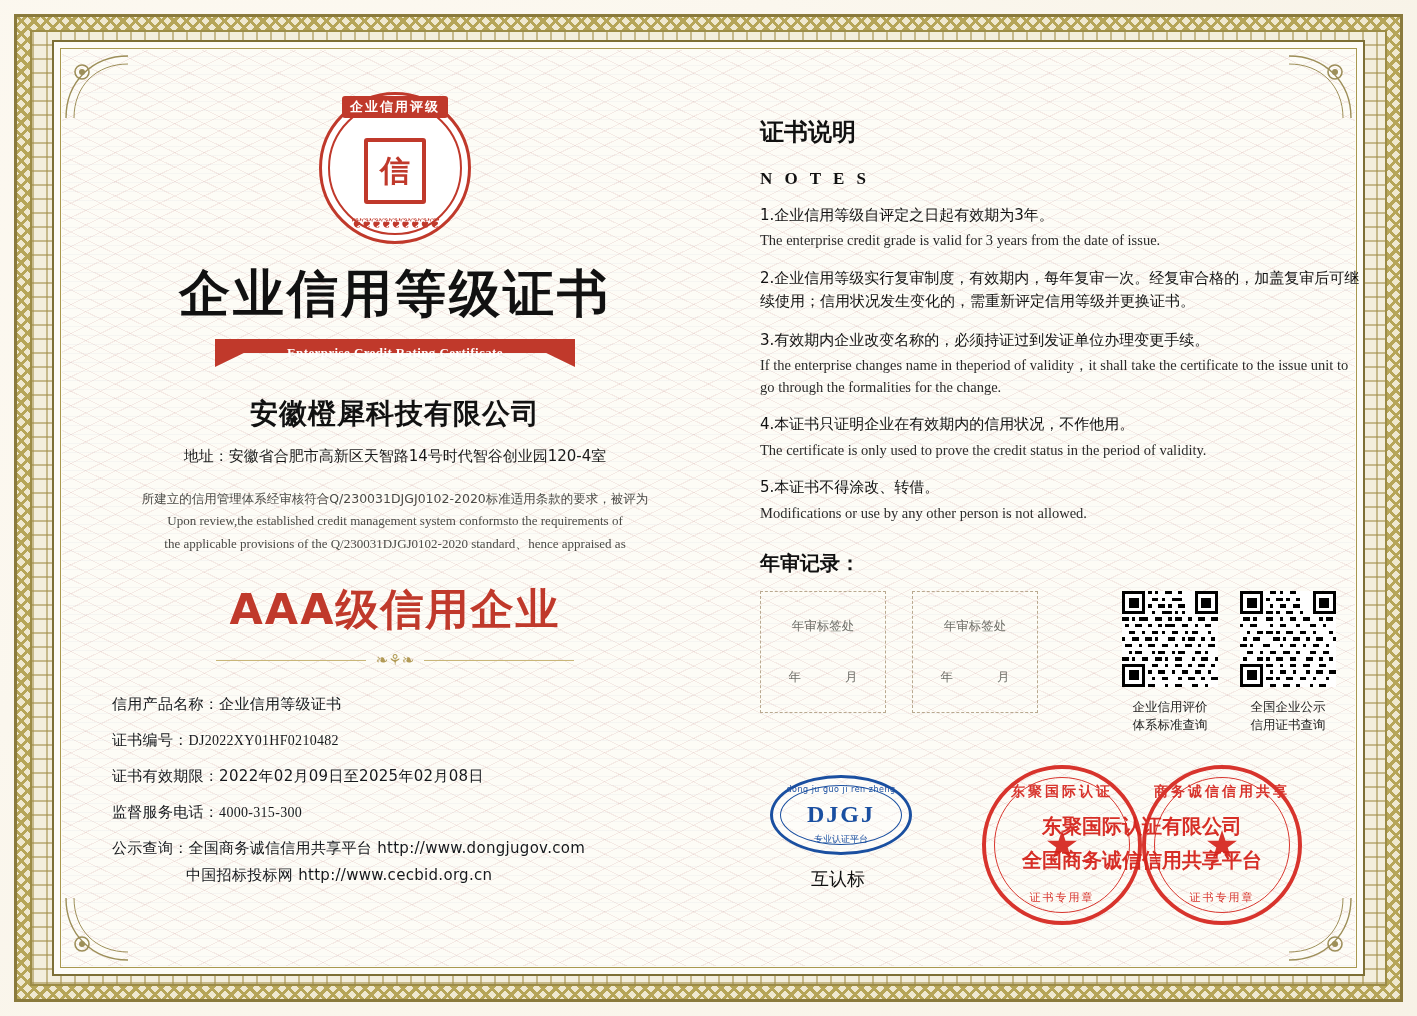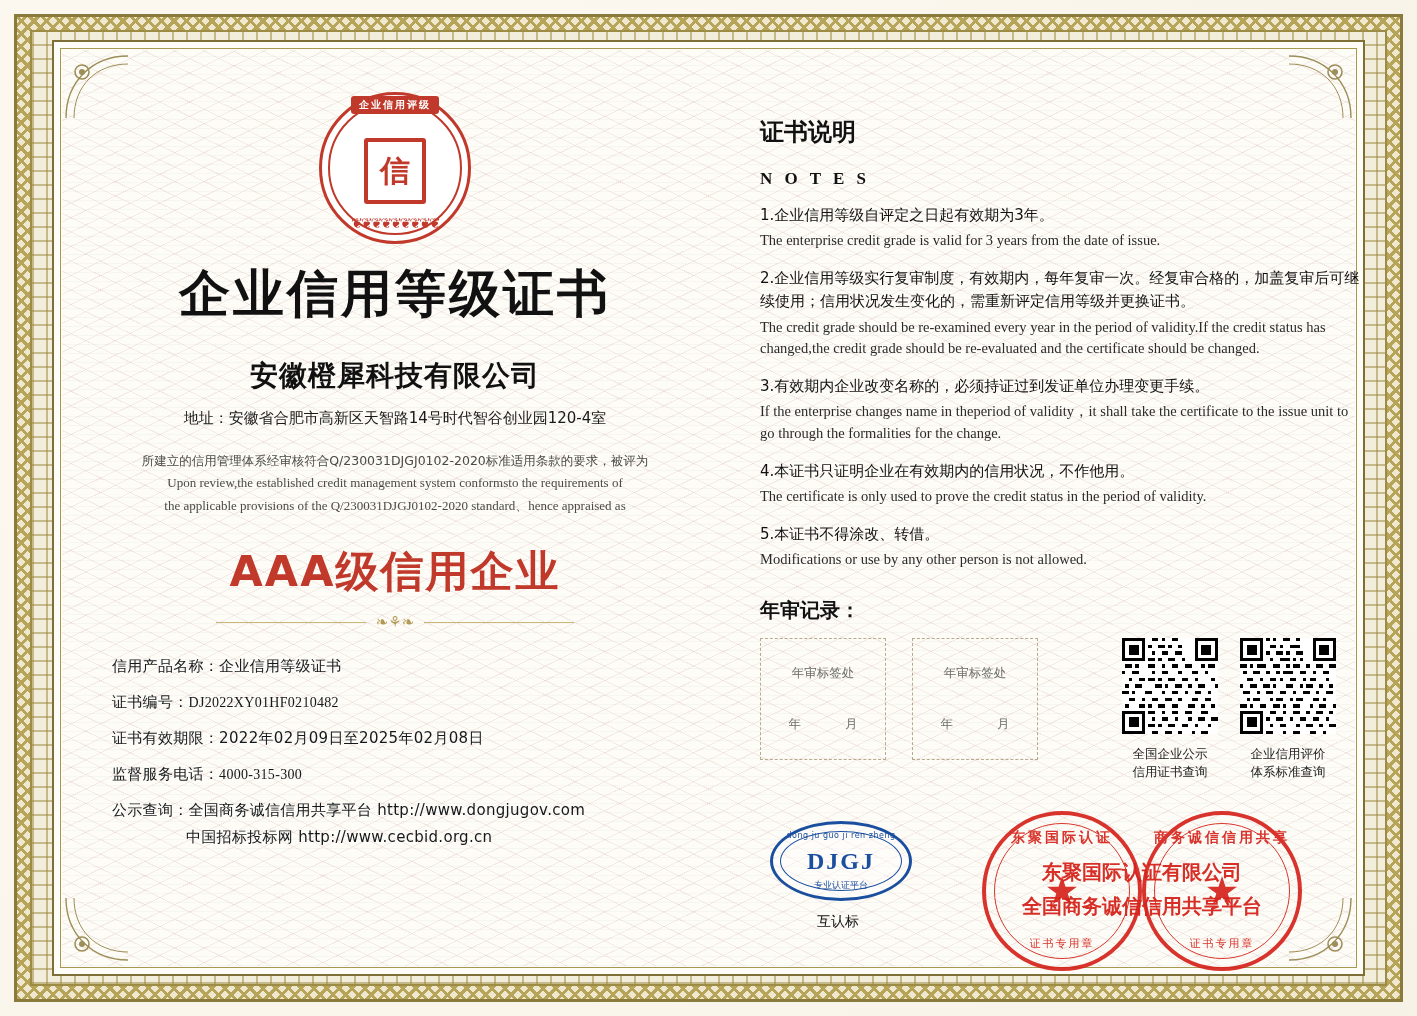--- a/index.html
+++ b/index.html
@@ -71,21 +71,21 @@
   }
   .emblem .ring{
     position:absolute;inset:0;border:3px solid #c0392b;border-radius:50%;
     background:#fff;
   }
   .emblem .ring2{
     position:absolute;inset:9px;border:2px solid #c0392b;border-radius:50%;
   }
   .emblem .banner{
     position:absolute;top:4px;left:50%;transform:translateX(-50%);
-    background:#c0392b;color:#fff;font-size:10px;letter-spacing:2px;
+    background:#c0392b;color:#fff;font-size:13px;letter-spacing:2px;
     padding:2px 8px;border-radius:3px;white-space:nowrap;
     font-family:"DejaVu Sans", sans-serif;font-weight:bold;
   }
   .emblem .box{
     position:absolute;left:50%;top:52%;transform:translate(-50%,-50%);
     width:54px;height:58px;border:4px solid #c0392b;border-radius:3px;
     display:flex;align-items:center;justify-content:center;
     color:#c0392b;font-size:30px;font-weight:bold;
     font-family:"DejaVu Sans", sans-serif;
   }
@@ -195,21 +195,21 @@
   .djgj .big{color:#1a4fa0;font-size:24px;font-weight:bold;letter-spacing:2px;
     font-family:"Liberation Serif", serif;}
   .djgj .top-arc{
     position:absolute;top:7px;left:0;right:0;font-size:8px;color:#1a4fa0;
     font-family:"DejaVu Sans", sans-serif;letter-spacing:.5px;
   }
   .djgj .bot-arc{
     position:absolute;bottom:6px;left:0;right:0;font-size:9px;color:#1a4fa0;
     font-family:"DejaVu Sans", sans-serif;
   }
-  .djgj .cap{margin-top:12px;font-size:14px;color:#111;font-family:"DejaVu Sans", sans-serif;}
+  .djgj .cap{margin-top:12px;font-size:18px;color:#111;font-family:"DejaVu Sans", sans-serif;}
   .red-stamp{
     position:absolute;width:152px;height:152px;border:4px solid #d5241c;border-radius:50%;
     color:#d5241c;opacity:.92;
   }
   .red-stamp .inner{position:absolute;inset:8px;border:1px solid #d5241c;border-radius:50%;}
   .red-stamp .star{
     position:absolute;left:50%;top:50%;transform:translate(-50%,-50%);
     font-size:34px;line-height:1;
   }
   .red-stamp .arc-top{
@@ -270,20 +270,24 @@
       <div class="emblem">
         <div class="ring"></div>
         <div class="ring2"></div>
         <div class="banner">企业信用评级</div>
         <div class="box">信</div>
         <div class="laurel">❦❦❦❦❦❦❦❦❦</div>
       </div>
 
       <div class="title-cn">企业信用等级证书</div>
 
+      <div class="title-en-wrap">
+        <div class="ribbon"></div>
+        <div class="title-en">Enterprise Credit Rating Certificate</div>
+      </div>
 
       <div class="company">安徽橙犀科技有限公司</div>
       <div class="address">地址：安徽省合肥市高新区天智路14号时代智谷创业园120-4室</div>
 
       <div class="statement">
         <div class="cn">所建立的信用管理体系经审核符合Q/230031DJGJ0102-2020标准适用条款的要求，被评为</div>
         <div class="en">Upon review,the established credit management system conformsto the requirements of</div>
         <div class="en">the applicable provisions of the  Q/230031DJGJ0102-2020 standard、hence appraised as</div>
       </div>
 
@@ -318,21 +322,20 @@
     <div class="right-col">
       <div class="notes-title-cn">证书说明</div>
       <div class="notes-title-en">N O T E S</div>
 
       <div class="note">
         <div class="cn">1.企业信用等级自评定之日起有效期为3年。</div>
         <div class="en">The enterprise credit grade is valid for 3 years from the date of issue.</div>
       </div>
       <div class="note">
         <div class="cn">2.企业信用等级实行复审制度，有效期内，每年复审一次。经复审合格的，加盖复审后可继续使用；信用状况发生变化的，需重新评定信用等级并更换证书。</div>
-        <div class="en">The credit grade should be re-examined every year in the period of validity.If the credit status has changed,the credit grade should be re-evaluated and the certificate should be  changed.</div>
       </div>
       <div class="note">
         <div class="cn">3.有效期内企业改变名称的，必须持证过到发证单位办理变更手续。</div>
         <div class="en">If the enterprise changes name in theperiod of validity，it shall take the certificate to the issue unit to go through the formalities for the change.</div>
       </div>
       <div class="note">
         <div class="cn">4.本证书只证明企业在有效期内的信用状况，不作他用。</div>
         <div class="en">The certificate is only used to prove the credit status in the period of validity.</div>
       </div>
       <div class="note">
@@ -346,137 +349,20 @@
         <div class="annual-box">
           <div>年审标签处</div>
           <div class="ym">年  月</div>
         </div>
         <div class="annual-box">
           <div>年审标签处</div>
           <div class="ym">年  月</div>
         </div>
 
         <div class="qr-group">
-          <div class="qr-item">
-            <svg class="qr" viewBox="0 0 29 29" shape-rendering="crispEdges">
-              <rect width="29" height="29" fill="#fff"></rect>
-              <g fill="#000">
-                <rect x="0" y="0" width="7" height="1"></rect>
-                  <rect x="0" y="6" width="7" height="1"></rect>
-                <rect x="0" y="0" width="1" height="7"></rect>
-                  <rect x="6" y="0" width="1" height="7"></rect>
-                <rect x="2" y="2" width="3" height="3"></rect>
-                <rect x="22" y="0" width="7" height="1"></rect>
-                  <rect x="22" y="6" width="7" height="1"></rect>
-                <rect x="22" y="0" width="1" height="7"></rect>
-                  <rect x="28" y="0" width="1" height="7"></rect>
-                <rect x="24" y="2" width="3" height="3"></rect>
-                <rect x="0" y="22" width="7" height="1"></rect>
-                  <rect x="0" y="28" width="7" height="1"></rect>
-                <rect x="0" y="22" width="1" height="7"></rect>
-                  <rect x="6" y="22" width="1" height="7"></rect>
-                <rect x="2" y="24" width="3" height="3"></rect>
-                <rect x="9" y="0" width="2" height="1"></rect>
-                  <rect x="12" y="0" width="1" height="1"></rect>
-                  <rect x="15" y="0" width="2" height="1"></rect>
-                <rect x="8" y="2" width="1" height="1"></rect>
-                  <rect x="11" y="2" width="2" height="1"></rect>
-                  <rect x="14" y="2" width="1" height="1"></rect>
-                  <rect x="17" y="2" width="1" height="1"></rect>
-                <rect x="9" y="4" width="1" height="1"></rect>
-                  <rect x="12" y="4" width="2" height="1"></rect>
-                  <rect x="16" y="4" width="2" height="1"></rect>
-                <rect x="8" y="6" width="2" height="1"></rect>
-                  <rect x="11" y="6" width="1" height="1"></rect>
-                  <rect x="14" y="6" width="2" height="1"></rect>
-                  <rect x="18" y="6" width="1" height="1"></rect>
-                <rect x="1" y="8" width="2" height="1"></rect>
-                  <rect x="4" y="8" width="1" height="1"></rect>
-                  <rect x="8" y="8" width="2" height="1"></rect>
-                  <rect x="12" y="8" width="1" height="1"></rect>
-                  <rect x="15" y="8" width="2" height="1"></rect>
-                  <rect x="19" y="8" width="2" height="1"></rect>
-                  <rect x="24" y="8" width="1" height="1"></rect>
-                  <rect x="26" y="8" width="2" height="1"></rect>
-                <rect x="0" y="10" width="1" height="1"></rect>
-                  <rect x="3" y="10" width="2" height="1"></rect>
-                  <rect x="9" y="10" width="1" height="1"></rect>
-                  <rect x="12" y="10" width="2" height="1"></rect>
-                  <rect x="17" y="10" width="1" height="1"></rect>
-                  <rect x="21" y="10" width="2" height="1"></rect>
-                  <rect x="25" y="10" width="1" height="1"></rect>
-                <rect x="2" y="12" width="1" height="1"></rect>
-                  <rect x="5" y="12" width="2" height="1"></rect>
-                  <rect x="8" y="12" width="2" height="1"></rect>
-                  <rect x="11" y="12" width="1" height="1"></rect>
-                  <rect x="14" y="12" width="2" height="1"></rect>
-                  <rect x="18" y="12" width="2" height="1"></rect>
-                  <rect x="22" y="12" width="1" height="1"></rect>
-                  <rect x="27" y="12" width="1" height="1"></rect>
-                <rect x="1" y="14" width="1" height="1"></rect>
-                  <rect x="4" y="14" width="2" height="1"></rect>
-                  <rect x="10" y="14" width="2" height="1"></rect>
-                  <rect x="13" y="14" width="1" height="1"></rect>
-                  <rect x="16" y="14" width="2" height="1"></rect>
-                  <rect x="20" y="14" width="1" height="1"></rect>
-                  <rect x="23" y="14" width="2" height="1"></rect>
-                  <rect x="28" y="14" width="1" height="1"></rect>
-                <rect x="0" y="16" width="2" height="1"></rect>
-                  <rect x="3" y="16" width="1" height="1"></rect>
-                  <rect x="7" y="16" width="2" height="1"></rect>
-                  <rect x="12" y="16" width="1" height="1"></rect>
-                  <rect x="15" y="16" width="2" height="1"></rect>
-                  <rect x="19" y="16" width="1" height="1"></rect>
-                  <rect x="22" y="16" width="2" height="1"></rect>
-                  <rect x="26" y="16" width="1" height="1"></rect>
-                <rect x="2" y="18" width="2" height="1"></rect>
-                  <rect x="6" y="18" width="1" height="1"></rect>
-                  <rect x="9" y="18" width="2" height="1"></rect>
-                  <rect x="13" y="18" width="2" height="1"></rect>
-                  <rect x="17" y="18" width="1" height="1"></rect>
-                  <rect x="21" y="18" width="2" height="1"></rect>
-                  <rect x="25" y="18" width="2" height="1"></rect>
-                <rect x="1" y="20" width="1" height="1"></rect>
-                  <rect x="5" y="20" width="2" height="1"></rect>
-                  <rect x="8" y="20" width="1" height="1"></rect>
-                  <rect x="11" y="20" width="2" height="1"></rect>
-                  <rect x="15" y="20" width="2" height="1"></rect>
-                  <rect x="20" y="20" width="2" height="1"></rect>
-                  <rect x="24" y="20" width="1" height="1"></rect>
-                  <rect x="27" y="20" width="1" height="1"></rect>
-                <rect x="8" y="22" width="2" height="1"></rect>
-                  <rect x="12" y="22" width="1" height="1"></rect>
-                  <rect x="15" y="22" width="2" height="1"></rect>
-                  <rect x="19" y="22" width="2" height="1"></rect>
-                  <rect x="24" y="22" width="2" height="1"></rect>
-                <rect x="9" y="24" width="1" height="1"></rect>
-                  <rect x="12" y="24" width="2" height="1"></rect>
-                  <rect x="16" y="24" width="1" height="1"></rect>
-                  <rect x="20" y="24" width="1" height="1"></rect>
-                  <rect x="23" y="24" width="2" height="1"></rect>
-                  <rect x="27" y="24" width="2" height="1"></rect>
-                <rect x="8" y="26" width="2" height="1"></rect>
-                  <rect x="11" y="26" width="1" height="1"></rect>
-                  <rect x="14" y="26" width="2" height="1"></rect>
-                  <rect x="18" y="26" width="2" height="1"></rect>
-                  <rect x="22" y="26" width="1" height="1"></rect>
-                  <rect x="26" y="26" width="1" height="1"></rect>
-                <rect x="9" y="28" width="2" height="1"></rect>
-                  <rect x="13" y="28" width="2" height="1"></rect>
-                  <rect x="17" y="28" width="1" height="1"></rect>
-                  <rect x="21" y="28" width="1" height="1"></rect>
-                  <rect x="24" y="28" width="2" height="1"></rect>
-              </g>
-            </svg>
-            <div class="qr-cap">
-              <div>全国企业公示</div>
-              <div>信用证书查询</div>
-            </div>
-          </div>
-
           <div class="qr-item">
             <svg class="qr" viewBox="0 0 29 29" shape-rendering="crispEdges">
               <rect width="29" height="29" fill="#fff"></rect>
               <g fill="#000">
                 <rect x="0" y="0" width="7" height="1"></rect>
                   <rect x="0" y="6" width="7" height="1"></rect>
                 <rect x="0" y="0" width="1" height="7"></rect>
                   <rect x="6" y="0" width="1" height="7"></rect>
                 <rect x="2" y="2" width="3" height="3"></rect>
                 <rect x="22" y="0" width="7" height="1"></rect>
@@ -586,20 +472,137 @@
                   <rect x="16" y="28" width="2" height="1"></rect>
                   <rect x="21" y="28" width="2" height="1"></rect>
                   <rect x="25" y="28" width="1" height="1"></rect>
               </g>
             </svg>
             <div class="qr-cap">
               <div>企业信用评价</div>
               <div>体系标准查询</div>
             </div>
           </div>
+
+          <div class="qr-item">
+            <svg class="qr" viewBox="0 0 29 29" shape-rendering="crispEdges">
+              <rect width="29" height="29" fill="#fff"></rect>
+              <g fill="#000">
+                <rect x="0" y="0" width="7" height="1"></rect>
+                  <rect x="0" y="6" width="7" height="1"></rect>
+                <rect x="0" y="0" width="1" height="7"></rect>
+                  <rect x="6" y="0" width="1" height="7"></rect>
+                <rect x="2" y="2" width="3" height="3"></rect>
+                <rect x="22" y="0" width="7" height="1"></rect>
+                  <rect x="22" y="6" width="7" height="1"></rect>
+                <rect x="22" y="0" width="1" height="7"></rect>
+                  <rect x="28" y="0" width="1" height="7"></rect>
+                <rect x="24" y="2" width="3" height="3"></rect>
+                <rect x="0" y="22" width="7" height="1"></rect>
+                  <rect x="0" y="28" width="7" height="1"></rect>
+                <rect x="0" y="22" width="1" height="7"></rect>
+                  <rect x="6" y="22" width="1" height="7"></rect>
+                <rect x="2" y="24" width="3" height="3"></rect>
+                <rect x="9" y="0" width="2" height="1"></rect>
+                  <rect x="12" y="0" width="1" height="1"></rect>
+                  <rect x="15" y="0" width="2" height="1"></rect>
+                <rect x="8" y="2" width="1" height="1"></rect>
+                  <rect x="11" y="2" width="2" height="1"></rect>
+                  <rect x="14" y="2" width="1" height="1"></rect>
+                  <rect x="17" y="2" width="1" height="1"></rect>
+                <rect x="9" y="4" width="1" height="1"></rect>
+                  <rect x="12" y="4" width="2" height="1"></rect>
+                  <rect x="16" y="4" width="2" height="1"></rect>
+                <rect x="8" y="6" width="2" height="1"></rect>
+                  <rect x="11" y="6" width="1" height="1"></rect>
+                  <rect x="14" y="6" width="2" height="1"></rect>
+                  <rect x="18" y="6" width="1" height="1"></rect>
+                <rect x="1" y="8" width="2" height="1"></rect>
+                  <rect x="4" y="8" width="1" height="1"></rect>
+                  <rect x="8" y="8" width="2" height="1"></rect>
+                  <rect x="12" y="8" width="1" height="1"></rect>
+                  <rect x="15" y="8" width="2" height="1"></rect>
+                  <rect x="19" y="8" width="2" height="1"></rect>
+                  <rect x="24" y="8" width="1" height="1"></rect>
+                  <rect x="26" y="8" width="2" height="1"></rect>
+                <rect x="0" y="10" width="1" height="1"></rect>
+                  <rect x="3" y="10" width="2" height="1"></rect>
+                  <rect x="9" y="10" width="1" height="1"></rect>
+                  <rect x="12" y="10" width="2" height="1"></rect>
+                  <rect x="17" y="10" width="1" height="1"></rect>
+                  <rect x="21" y="10" width="2" height="1"></rect>
+                  <rect x="25" y="10" width="1" height="1"></rect>
+                <rect x="2" y="12" width="1" height="1"></rect>
+                  <rect x="5" y="12" width="2" height="1"></rect>
+                  <rect x="8" y="12" width="2" height="1"></rect>
+                  <rect x="11" y="12" width="1" height="1"></rect>
+                  <rect x="14" y="12" width="2" height="1"></rect>
+                  <rect x="18" y="12" width="2" height="1"></rect>
+                  <rect x="22" y="12" width="1" height="1"></rect>
+                  <rect x="27" y="12" width="1" height="1"></rect>
+                <rect x="1" y="14" width="1" height="1"></rect>
+                  <rect x="4" y="14" width="2" height="1"></rect>
+                  <rect x="10" y="14" width="2" height="1"></rect>
+                  <rect x="13" y="14" width="1" height="1"></rect>
+                  <rect x="16" y="14" width="2" height="1"></rect>
+                  <rect x="20" y="14" width="1" height="1"></rect>
+                  <rect x="23" y="14" width="2" height="1"></rect>
+                  <rect x="28" y="14" width="1" height="1"></rect>
+                <rect x="0" y="16" width="2" height="1"></rect>
+                  <rect x="3" y="16" width="1" height="1"></rect>
+                  <rect x="7" y="16" width="2" height="1"></rect>
+                  <rect x="12" y="16" width="1" height="1"></rect>
+                  <rect x="15" y="16" width="2" height="1"></rect>
+                  <rect x="19" y="16" width="1" height="1"></rect>
+                  <rect x="22" y="16" width="2" height="1"></rect>
+                  <rect x="26" y="16" width="1" height="1"></rect>
+                <rect x="2" y="18" width="2" height="1"></rect>
+                  <rect x="6" y="18" width="1" height="1"></rect>
+                  <rect x="9" y="18" width="2" height="1"></rect>
+                  <rect x="13" y="18" width="2" height="1"></rect>
+                  <rect x="17" y="18" width="1" height="1"></rect>
+                  <rect x="21" y="18" width="2" height="1"></rect>
+                  <rect x="25" y="18" width="2" height="1"></rect>
+                <rect x="1" y="20" width="1" height="1"></rect>
+                  <rect x="5" y="20" width="2" height="1"></rect>
+                  <rect x="8" y="20" width="1" height="1"></rect>
+                  <rect x="11" y="20" width="2" height="1"></rect>
+                  <rect x="15" y="20" width="2" height="1"></rect>
+                  <rect x="20" y="20" width="2" height="1"></rect>
+                  <rect x="24" y="20" width="1" height="1"></rect>
+                  <rect x="27" y="20" width="1" height="1"></rect>
+                <rect x="8" y="22" width="2" height="1"></rect>
+                  <rect x="12" y="22" width="1" height="1"></rect>
+                  <rect x="15" y="22" width="2" height="1"></rect>
+                  <rect x="19" y="22" width="2" height="1"></rect>
+                  <rect x="24" y="22" width="2" height="1"></rect>
+                <rect x="9" y="24" width="1" height="1"></rect>
+                  <rect x="12" y="24" width="2" height="1"></rect>
+                  <rect x="16" y="24" width="1" height="1"></rect>
+                  <rect x="20" y="24" width="1" height="1"></rect>
+                  <rect x="23" y="24" width="2" height="1"></rect>
+                  <rect x="27" y="24" width="2" height="1"></rect>
+                <rect x="8" y="26" width="2" height="1"></rect>
+                  <rect x="11" y="26" width="1" height="1"></rect>
+                  <rect x="14" y="26" width="2" height="1"></rect>
+                  <rect x="18" y="26" width="2" height="1"></rect>
+                  <rect x="22" y="26" width="1" height="1"></rect>
+                  <rect x="26" y="26" width="1" height="1"></rect>
+                <rect x="9" y="28" width="2" height="1"></rect>
+                  <rect x="13" y="28" width="2" height="1"></rect>
+                  <rect x="17" y="28" width="1" height="1"></rect>
+                  <rect x="21" y="28" width="1" height="1"></rect>
+                  <rect x="24" y="28" width="2" height="1"></rect>
+              </g>
+            </svg>
+            <div class="qr-cap">
+              <div>全国企业公示</div>
+              <div>信用证书查询</div>
+            </div>
+          </div>
         </div>
       </div>
 
       <div class="stamp-row">
         <div class="djgj">
           <div class="oval">
             <div class="inner"></div>
             <div class="top-arc">dong ju guo ji ren zheng</div>
             <div class="big">DJGJ</div>
             <div class="bot-arc">专业认证平台</div>

